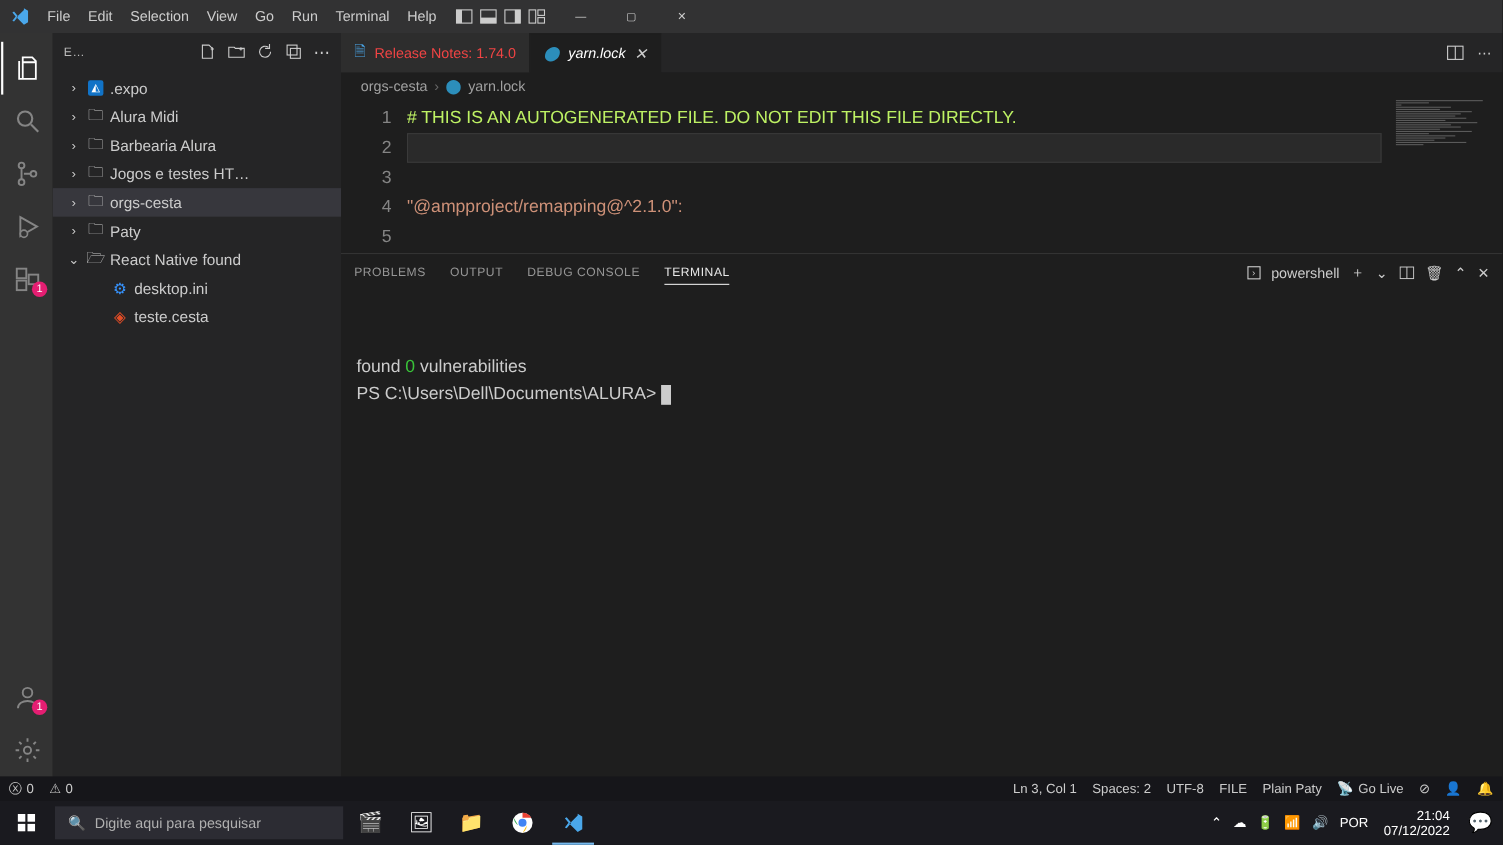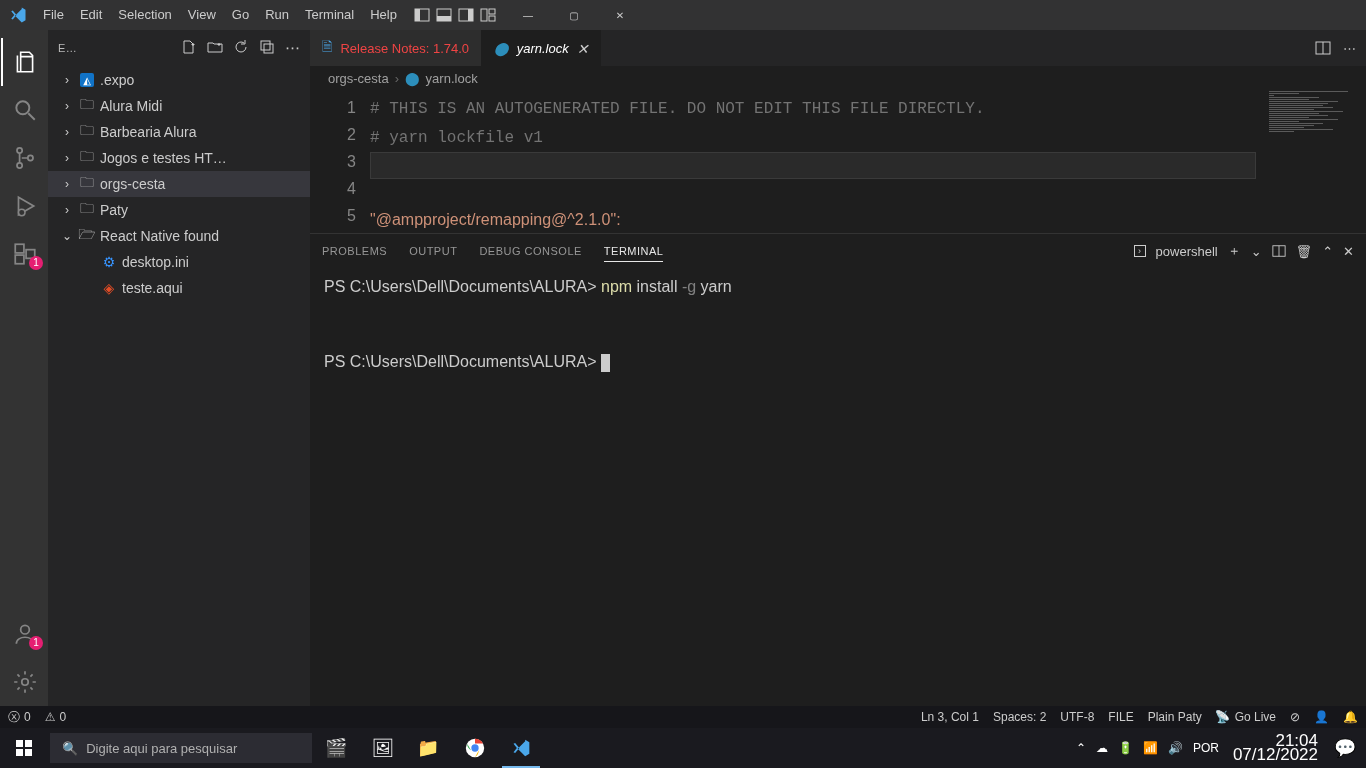--- a/index.html
+++ b/index.html
@@ -48,21 +48,21 @@
 .tabs-spacer { flex:1; }
 .tabs-actions { display:flex; align-items:center; gap:12px; padding:0 10px; color:#ccc; }
 
 .breadcrumbs { height:24px; display:flex; align-items:center; padding:0 18px; font-size:13px; color:#a0a0a0; gap:6px; background:#1e1e1e; }
 .breadcrumbs .sep { color:#666; }
 .yarn-ico { color:#2c8ebb; }
 
 .code-wrap { position:relative; flex:0 0 140px; display:flex; background:#1e1e1e; font-family:Consolas,monospace; font-size:16px; }
 .gutter { width:60px; text-align:right; color:#858585; padding:4px 14px 0 0; line-height:27px; }
 .code { flex:1; padding-top:4px; line-height:27px; color:#d4d4d4; position:relative; }
-.comment { color:#737373;font-family:Liberation Mono, monospace; }
+.comment { color:#bef264; }
 .string { color:#ce9178; }
 .code .line3 { background:#2a2a2a; display:block; height:27px; border:1px solid #3a3a3a; margin-right:110px; }
 .minimap { position:absolute; right:0; top:0; width:100px; height:140px; background:#1e1e1e; border-left:1px solid #1e1e1e; overflow:hidden; }
 .minimap .mm { height:1px; background:#5a5a5a; margin:1px 2px; }
 
 .panel { flex:1; display:flex; flex-direction:column; background:#1e1e1e; border-top:1px solid #333; min-height:0; }
 .panel-tabs { height:34px; display:flex; align-items:center; padding:0 12px; gap:22px; font-size:11px; color:#969696; }
 .panel-tabs .pt { letter-spacing:0.5px; cursor:default; }
 .panel-tabs .pt.active { color:#e7e7e7; border-bottom:1px solid #e7e7e7; padding-bottom:4px; margin-top:4px; }
 .panel-tabs .spacer { flex:1; }
@@ -83,21 +83,21 @@
 
 .taskbar { position:absolute; bottom:0; left:0; width:1366px; height:40px; background:#1a1a1f; display:flex; align-items:center; color:#fff; font-size:13px; }
 .taskbar .start { width:48px; height:40px; display:flex; align-items:center; justify-content:center; }
 .taskbar .search { width:262px; height:30px; background:#2c2c33; display:flex; align-items:center; gap:8px; margin:0 2px; color:#b0b0b0; }
 .taskbar .search .mag { margin-left:12px; }
 .taskbar .apps { display:flex; align-items:center; height:40px; }
 .taskbar .app { width:46px; height:40px; display:flex; align-items:center; justify-content:center; position:relative; font-size:18px; }
 .taskbar .app.active::after { content:""; position:absolute; bottom:0; left:4px; right:4px; height:2px; background:#76b9ed; }
 .taskbar .spacer { flex:1; }
 .taskbar .tray { display:flex; align-items:center; gap:10px; padding:0 6px; font-size:12px; }
-.taskbar .clock { text-align:right; line-height:14px; font-size:17px; padding:0 8px; }
+.taskbar .clock { text-align:right; line-height:14px; font-size:12px; padding:0 8px; }
 
 svg { display:block; }
 </style>
 </head>
 <body>
 
 <div class="vscode">
 
   <div class="titlebar">
     <div class="logo">
@@ -271,21 +271,21 @@
             <span>React Native found</span>
           </div>
         <div class="tree-row" style="padding-left:34px">
             <span class="chev"></span>
             <span class="icon gear-ico">⚙</span>
             <span>desktop.ini</span>
           </div>
         <div class="tree-row" style="padding-left:34px">
             <span class="chev"></span>
             <span class="icon html-ico">◈</span>
-            <span>teste.aqui</span>
+            <span>teste.cesta</span>
           </div>
       </div>
     </div>
 
     <div class="editor-area">
       <div class="tabs">
         <div class="tab">
           <span style="color:#4aa7ea">🗎</span>
           <span style="color:#ef4444">Release Notes: 1.74.0</span>
         </div>
@@ -314,21 +314,20 @@
       <div class="code-wrap">
         <div class="gutter">
           <div>1</div>
             <div>2</div>
             <div>3</div>
             <div>4</div>
             <div>5</div>
         </div>
         <div class="code">
           <div><span class="comment"># THIS IS AN AUTOGENERATED FILE. DO NOT EDIT THIS FILE DIRECTLY.</span></div>
-          <div><span class="comment"># yarn lockfile v1</span></div>
           <span class="line3"></span>
           <div>&nbsp;</div>
           <div><span class="string">"@ampproject/remapping@^2.1.0":</span></div>
         </div>
         <div class="minimap">
           <div class="mm" style="width:80%"></div>
             <div class="mm" style="width:30%"></div>
             <div class="mm" style="width:5%"></div>
           <div class="mm" style="width:50%"></div>
             <div class="mm" style="width:40%"></div>
@@ -368,23 +367,23 @@
                   <rect x="1" y="2" width="14" height="12" fill="none" stroke="#ccc"></rect>
                   <line x1="8" y1="2" x2="8" y2="14" stroke="#ccc"></line>
                 </svg>
               </span>
             <span>🗑</span>
             <span>⌃</span>
             <span>✕</span>
           </span>
         </div>
         <div class="terminal">
-          <div><span>PS C:\Users\Dell\Documents\ALURA&gt; </span><span class="y">npm</span><span> install </span><span class="gray">-g</span><span> yarn</span></div>
           <div>&nbsp;</div>
           <div>&nbsp;</div>
+          <div><span>found </span><span class="g">0</span><span> vulnerabilities</span></div>
           <div><span>PS C:\Users\Dell\Documents\ALURA&gt; </span><span class="cursor"></span></div>
         </div>
       </div>
     </div>
   </div>
 
   <div class="statusbar">
     <span class="item">ⓧ <span>0</span></span>
     <span class="item">⚠ <span>0</span></span>
     <span class="spacer"></span>

